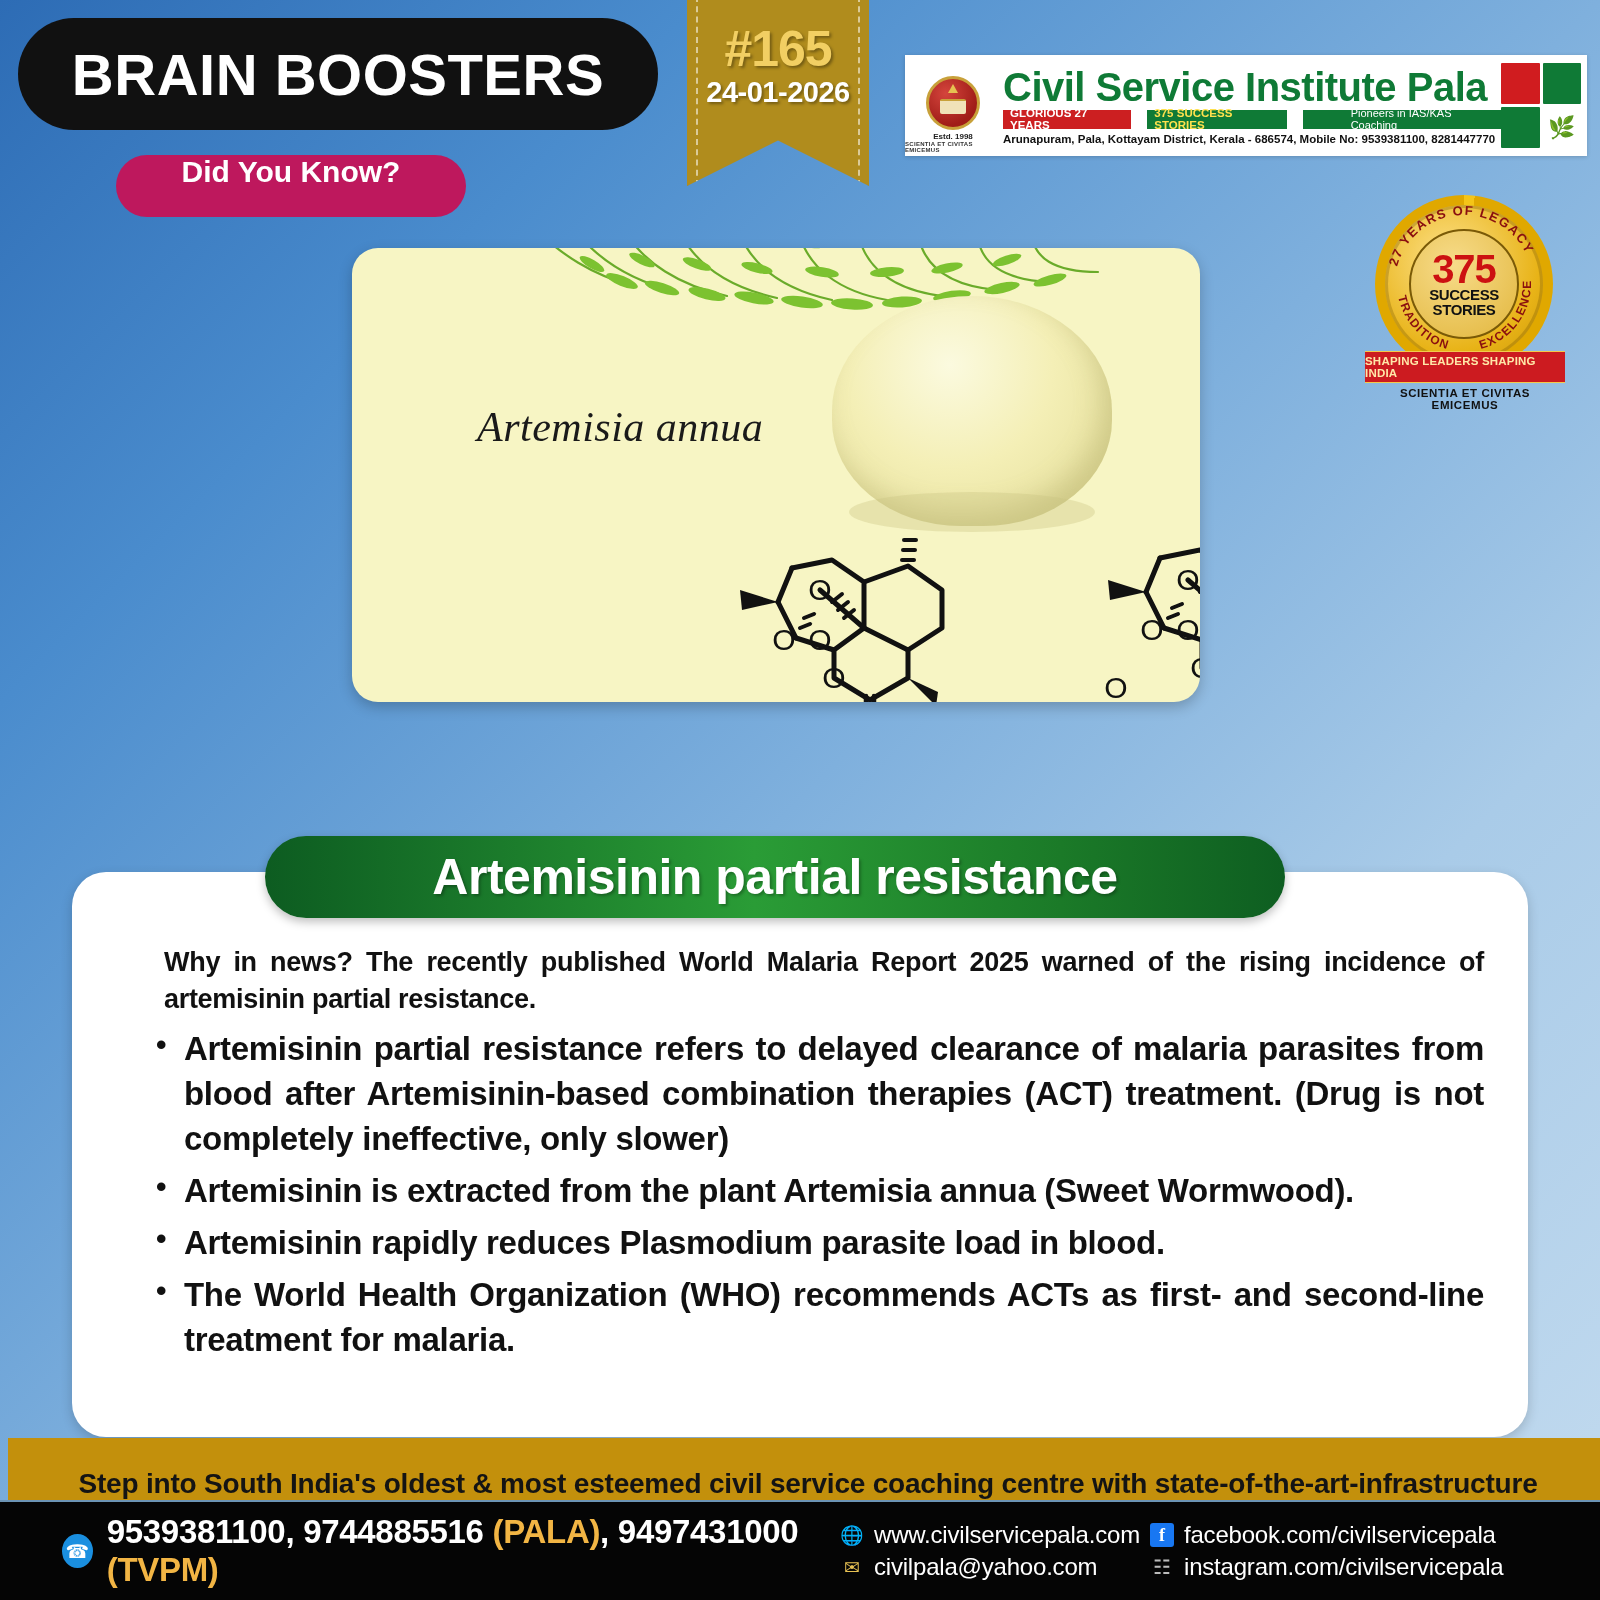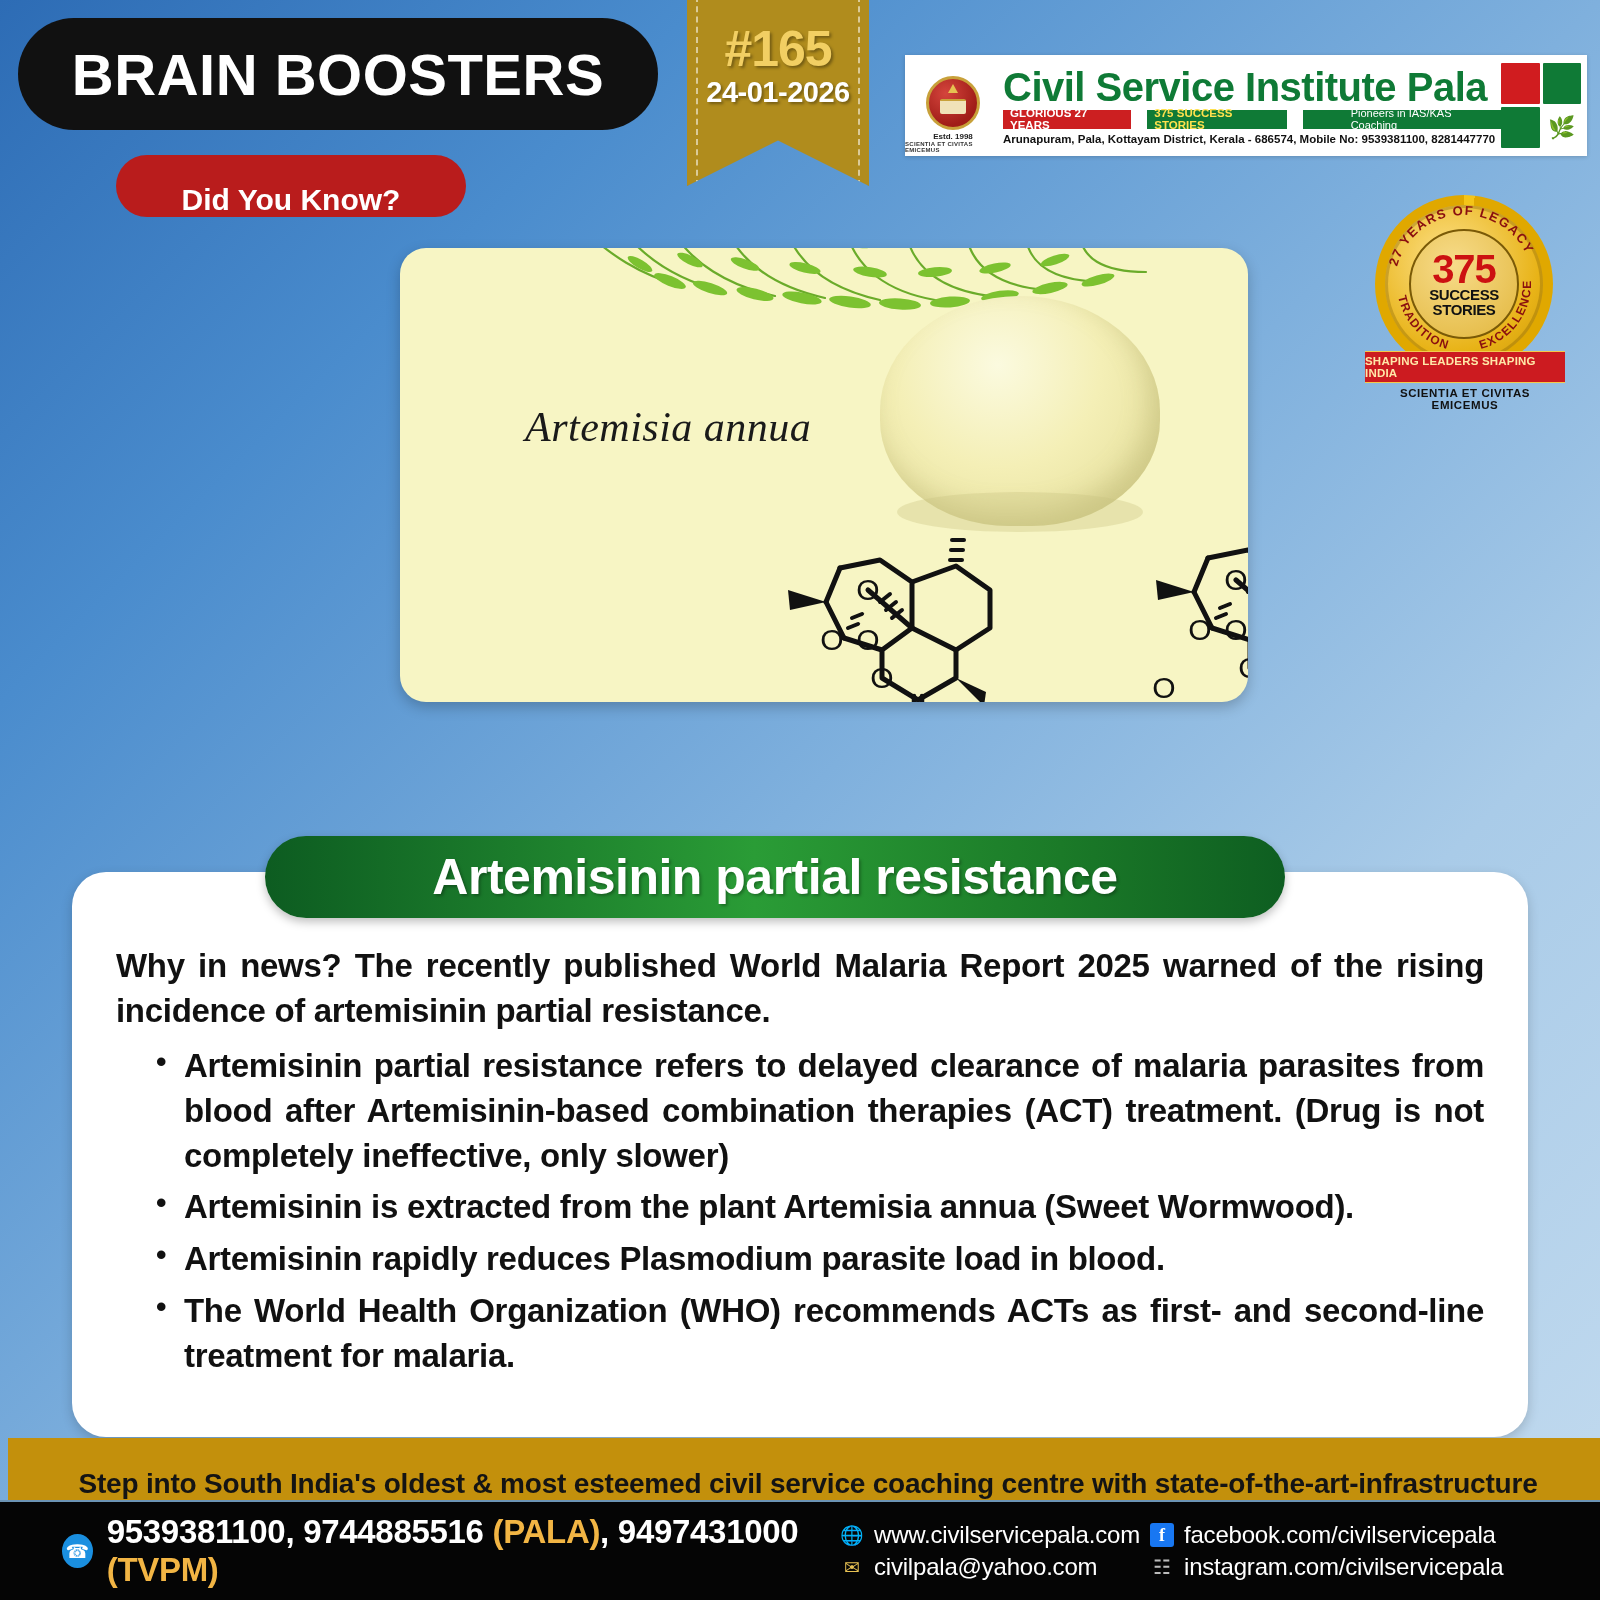--- a/index.html
+++ b/index.html
@@ -24,23 +24,23 @@
     display: flex; align-items: center; justify-content: center;
   }
   .pill-main span {
     color: #ffffff; font-weight: bold;
     font-size: 58px; letter-spacing: 0.5px;
     font-family: "Liberation Sans", sans-serif;
   }
   .pill-sub {
     position: absolute; left: 116px; top: 155px;
     width: 350px; height: 62px;
-    background: #b91c1c;
+    background: #be185d;
     border-radius: 34px;
-    display: flex; align-items: flex-end; justify-content: center;
+    display: flex; align-items: flex-start; justify-content: center;
   }
   .pill-sub span {
     color: #ffffff; font-weight: bold; font-size: 30px;
   }
 
   
   .ribbon {
     position: absolute; left: 687px; top: -4px;
     width: 182px; height: 190px;
     background: #b08c1d;
@@ -170,21 +170,20 @@
   }
 
   
   .card {
     position: absolute; left: 352px; top: 248px;
     width: 848px; height: 454px;
     background: #f7f5c4;
     border-radius: 26px;
     box-shadow: 0 5px 14px rgba(0,0,0,0.22);
     overflow: hidden;
-    margin-left: 48px;
   }
   .card-species {
     position: absolute; left: 125px; top: 155px;
     font-family: "Liberation Serif", serif;
     font-style: italic; font-size: 42px; color: #1a1a1a; letter-spacing: 0.5px;
   }
   .powder {
     position: absolute; left: 480px; top: 48px; width: 280px; height: 230px;
     border-radius: 50% 50% 46% 46%;
     background: radial-gradient(ellipse at 42% 30%, #fbfadf 0%, #f4efb6 45%, #e8e2a0 80%, #ddd694 100%);
@@ -221,23 +220,24 @@
   .content-card {
     position: absolute; left: 72px; top: 872px;
     width: 1456px; height: 565px;
     background: #ffffff;
     border-radius: 34px;
     box-shadow: 0 4px 12px rgba(0,0,0,0.18);
     padding: 72px 44px 20px 44px;
     z-index: 3;
   }
   .lead {
-    font-size: 33px; font-weight: bold; color: #111;
+    font-size: 27px; font-weight: bold; color: #111;
     line-height: 1.36; letter-spacing: -0.3px;
     text-align: justify;
+    margin-left: 48px;
   }
   ul.points { list-style: none; margin-top: 10px; padding-left: 40px; }
   ul.points li {
     position: relative; font-size: 33px; font-weight: bold; color: #111;
     line-height: 1.36; letter-spacing: -0.3px; margin-bottom: 7px;
     text-align: justify; padding-left: 28px;
   }
   ul.points li::before {
     content: "•"; position: absolute; left: 0; top: -2px; font-size: 30px;
   }

